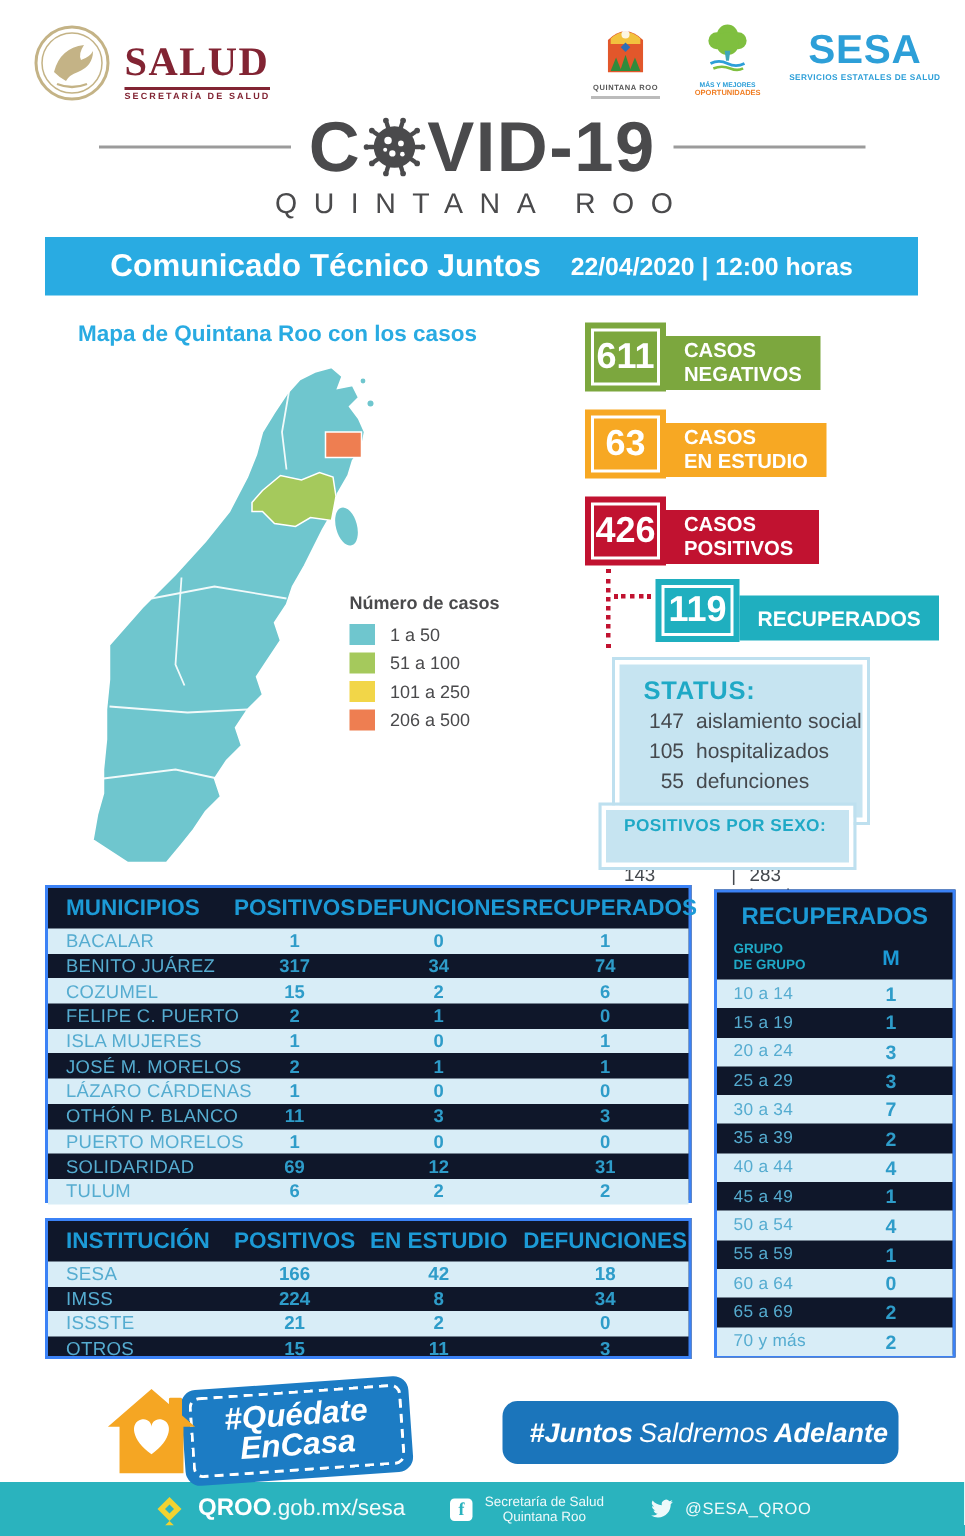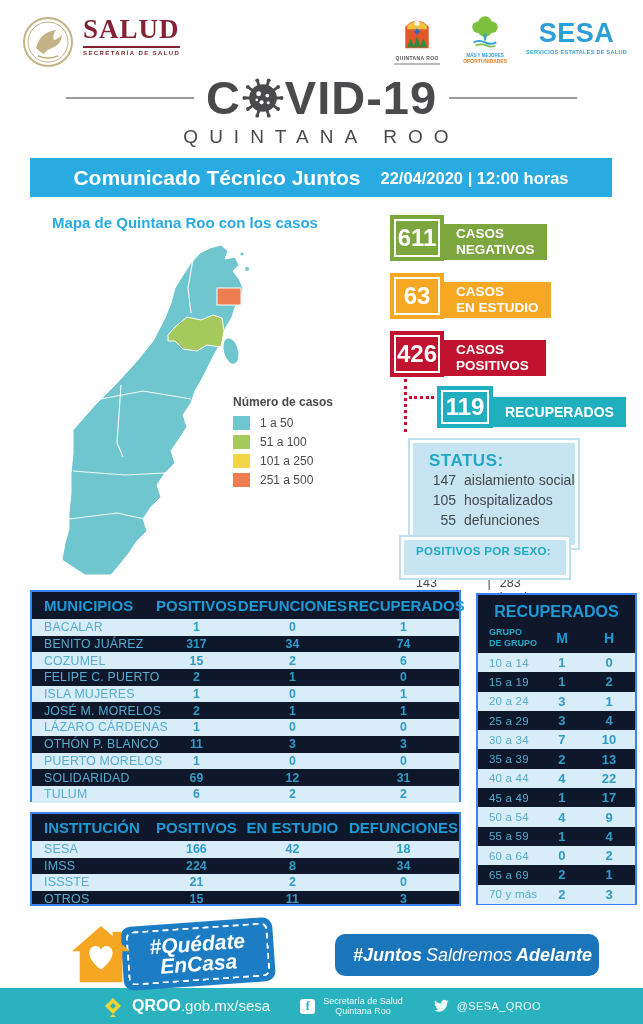--- a/index.html
+++ b/index.html
@@ -1,20 +1,20 @@
 <!DOCTYPE html>
 <html><head>
 <meta charset="utf-8">
 <style>
   html,body{margin:0;padding:0;background:#fff;}
   .page{position:relative;width:643px;height:1024px;background:#fff;overflow:hidden;
         font-family:"Liberation Sans", sans-serif;}
 
   
-  .salud{position:absolute;left:22px;top:16px;display:flex;align-items:flex-start;gap:9px;}
+  .salud{position:absolute;left:22px;top:16px;display:flex;align-items:flex-end;gap:9px;}
   .salud-word{font-family:"Liberation Serif", serif;font-weight:bold;font-size:27px;
               color:#822433;letter-spacing:1px;line-height:1;}
   .salud-sub{margin-top:3px;padding-top:2px;border-top:2px solid #822433;font-size:6px;
              letter-spacing:1.4px;color:#822433;font-weight:bold;}
   .logos{position:absolute;right:16px;top:14px;display:flex;gap:12px;align-items:flex-start;}
   .logo-block{text-align:center;}
   .logo-cap{font-size:5px;font-weight:bold;color:#555;letter-spacing:.4px;margin-top:1px;}
   .logo-bar{height:2px;background:#bbb;width:85%;margin:2px auto 0;}
   .oport-1{font-size:4.5px;font-weight:bold;color:#2D9FD8;margin-top:1px;}
   .oport-2{font-size:5px;font-weight:bold;color:#F07D22;}
@@ -82,21 +82,21 @@
   .h1,.h2,.h3{text-align:center;}
   .trow{height:16.7px;font-size:12.3px;}
   .inst .trow{height:16.5px;font-size:12.5px;}
   .stripe{background:#D8EDF7;}
   .tcell{white-space:nowrap;}
   .tcell.c0{padding-left:12px;color:#55ACD0;letter-spacing:.2px;}
   .tcell.c1,.tcell.c2,.tcell.c3{text-align:center;color:#2E9CC9;font-weight:bold;}
 
   .rec{left:476px;top:593px;width:161px;height:312px;}
   .rec-title{text-align:center;font-size:16px;font-weight:bold;color:#1C9AD6;margin-top:8px;}
-  .grid3{display:grid;grid-template-columns:40% 27% 33%;align-items:center;}
+  .grid3{display:grid;grid-template-columns:40% 27% 33%;align-items:center;gap:32px;}
   .rec-head{height:30px;margin-top:2px;}
   .rec-head .g{padding-left:11px;font-size:9px;font-weight:bold;color:#1FA9C6;line-height:1.2;}
   .rec-head .mh{text-align:center;font-size:14px;font-weight:bold;color:#1C9AD6;}
   .rec .trow{height:19.3px;font-size:11.5px;}
   .rec .tcell.c0{padding-left:11px;}
   .rec .tcell.c1,.rec .tcell.c2{font-size:13px;}
 
   
   .house{position:absolute;left:70px;top:924px;z-index:3;}
   .tag{position:absolute;left:122px;top:922px;width:152px;height:64px;background:#1C7CC4;
@@ -254,21 +254,21 @@
     <div class="legend-row">
       <div class="swatch" style="background: rgb(165, 201, 92);"></div>
       <div class="legend-label">51 a 100</div>
     </div>
     <div class="legend-row">
       <div class="swatch" style="background: rgb(242, 214, 72);"></div>
       <div class="legend-label">101 a 250</div>
     </div>
     <div class="legend-row">
       <div class="swatch" style="background: rgb(238, 126, 81);"></div>
-      <div class="legend-label">251 a 500</div>
+      <div class="legend-label">206 a 500</div>
     </div>
   </div>
 
   <div class="badges">
     <div class="badge">
       <div class="badge-num" style="background: rgb(124, 167, 62); text-decoration: underline;">
         <div class="inner">611</div>
       </div>
       <div class="badge-label" style="background: rgb(124, 167, 62);">
         <span>CASOS</span>

